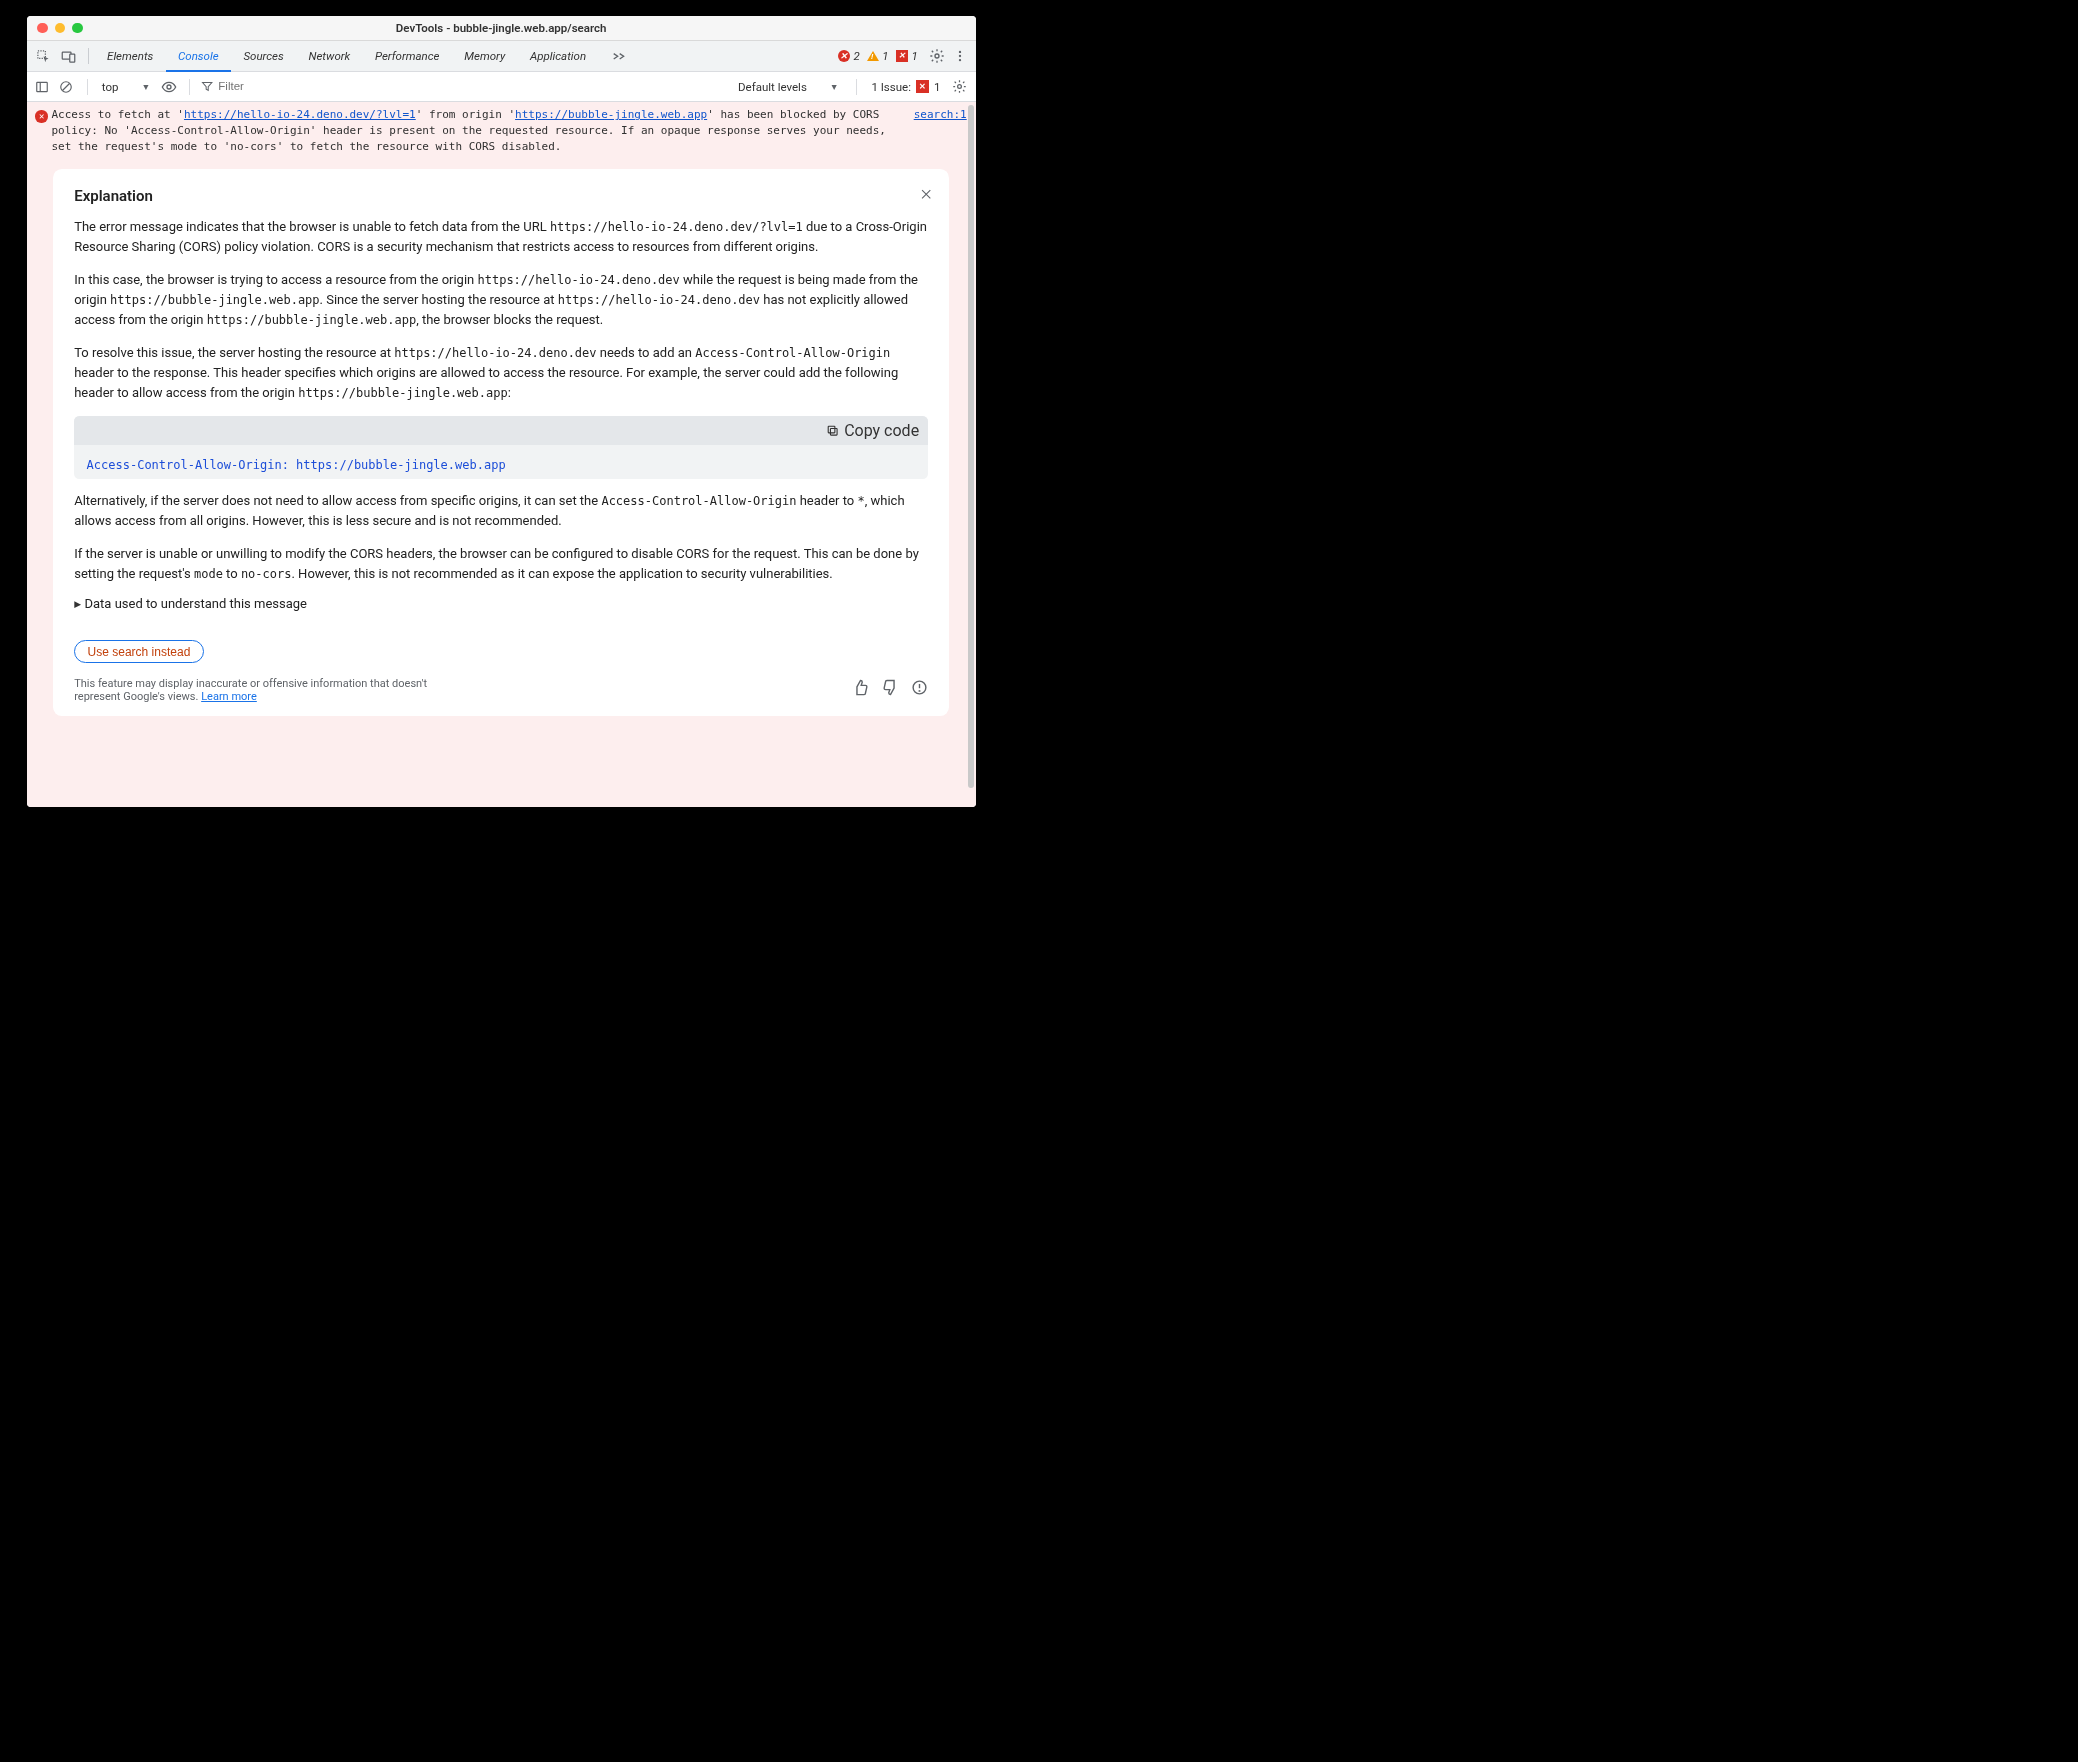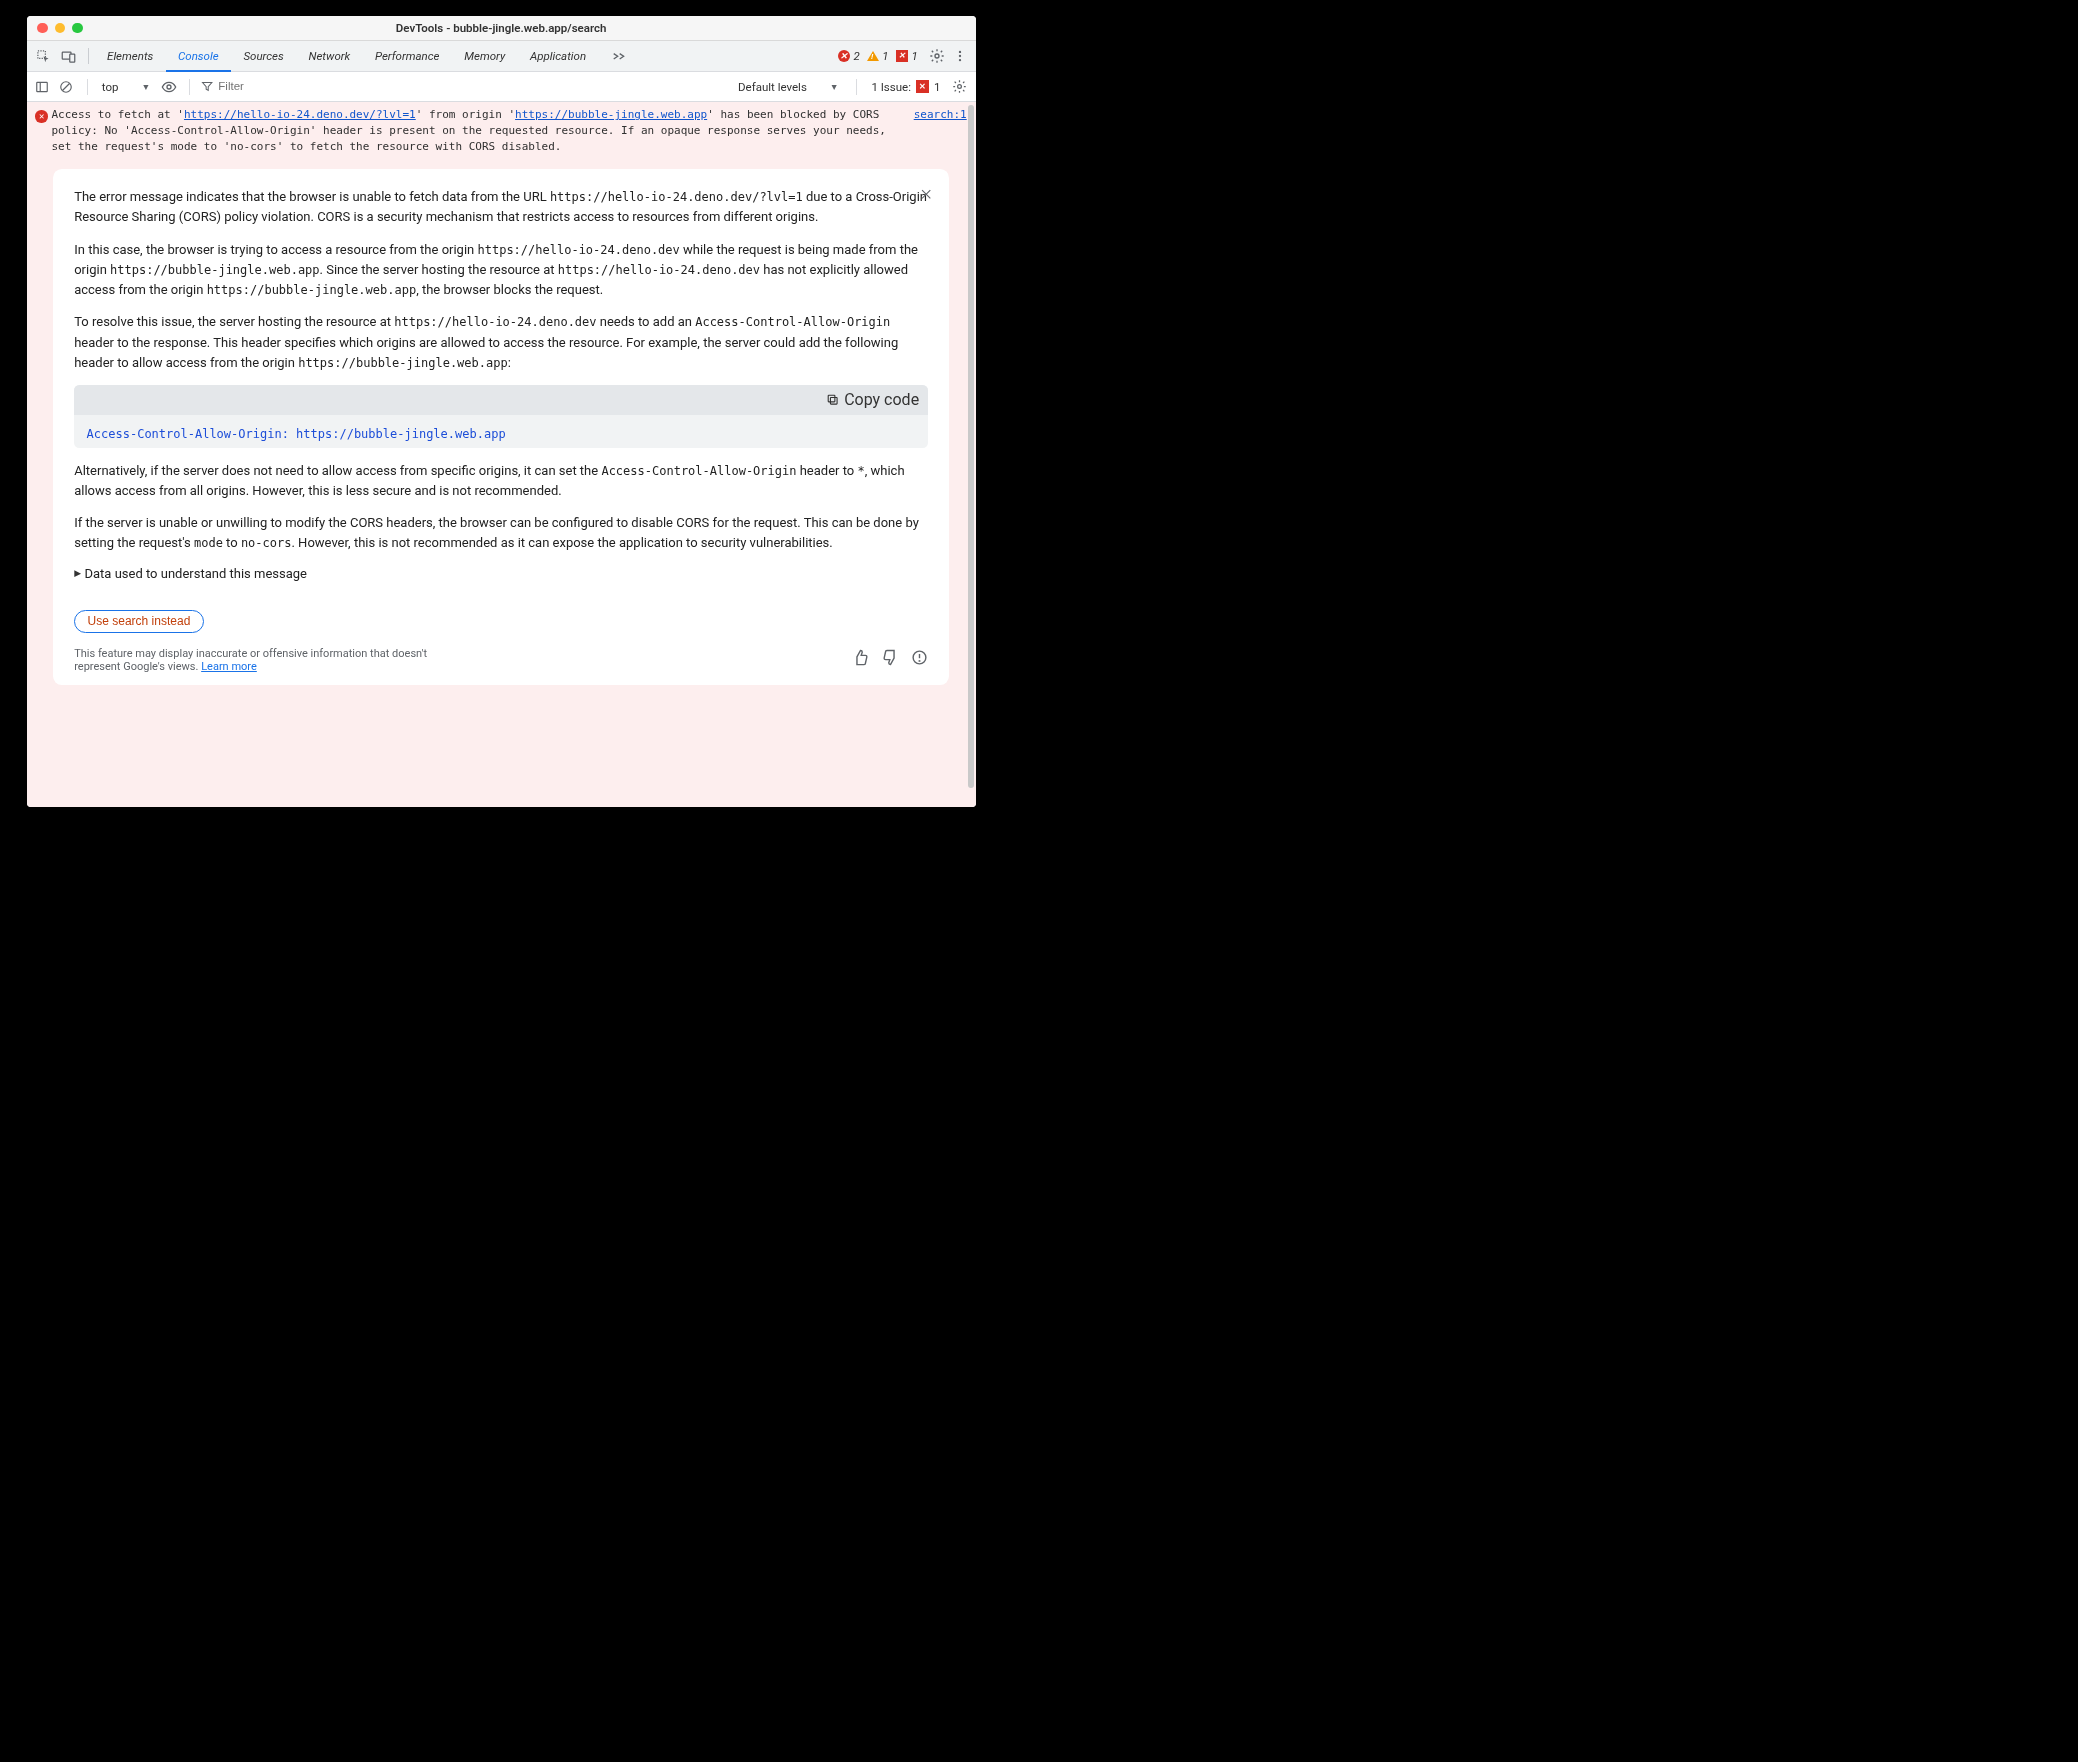--- a/index.html
+++ b/index.html
@@ -319,20 +319,21 @@
       <a class="err-src">search:1</a>
     </div>
 
     <div class="panel">
       <div class="close-btn">
         <svg width="12.4" height="12.4" viewBox="0 0 24 24" stroke="currentColor" stroke-width="2">
             <line x1="4" y1="4" x2="20" y2="20"></line>
             <line x1="20" y1="4" x2="4" y2="20"></line>
           </svg>
       </div>
+      <h2>Explanation</h2>
 
       <p><span>The error message indicates that the browser is unable to fetch data from the URL </span><code>https://hello-io-24.deno.dev/?lvl=1</code><span> due to a Cross-Origin Resource Sharing (CORS) policy violation. CORS is a security mechanism that restricts access to resources from different origins.</span></p>
 
       <p><span>In this case, the browser is trying to access a resource from the origin </span><code>https://hello-io-24.deno.dev</code><span> while the request is being made from the origin </span><code>https://bubble-jingle.web.app</code><span>. Since the server hosting the resource at </span><code>https://hello-io-24.deno.dev</code><span> has not explicitly allowed access from the origin </span><code>https://bubble-jingle.web.app</code><span>, the browser blocks the request.</span></p>
 
       <p><span>To resolve this issue, the server hosting the resource at </span><code>https://hello-io-24.deno.dev</code><span> needs to add an </span><code>Access-Control-Allow-Origin</code><span> header to the response. This header specifies which origins are allowed to access the resource. For example, the server could add the following header to allow access from the origin </span><code>https://bubble-jingle.web.app</code><span>:</span></p>
 
       <div class="codeblock">
         <div class="cb-head">
           <div class="copy-btn">

